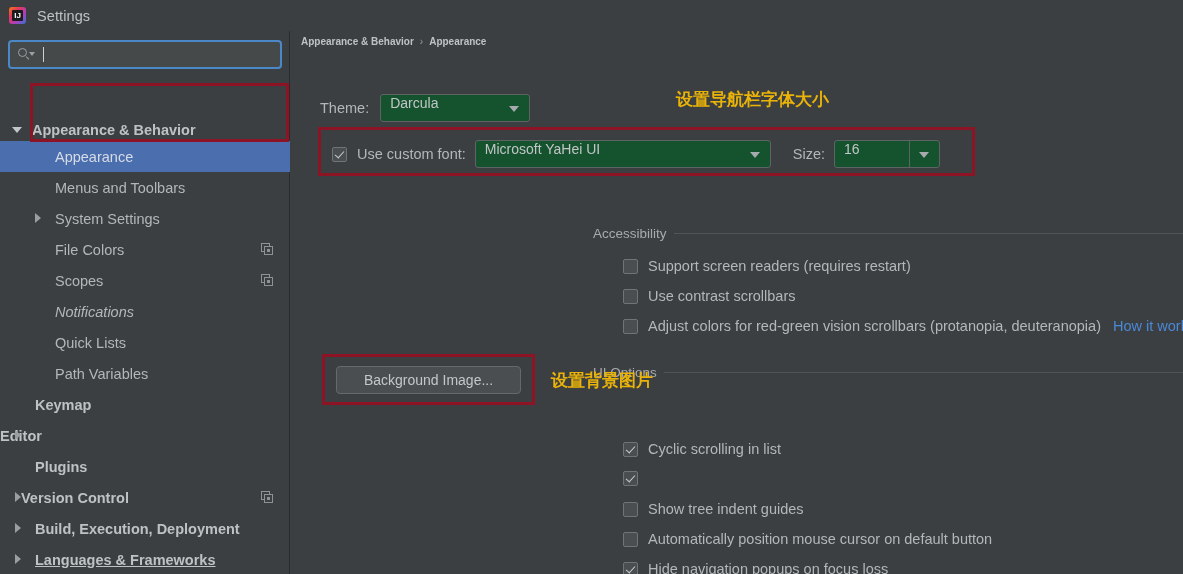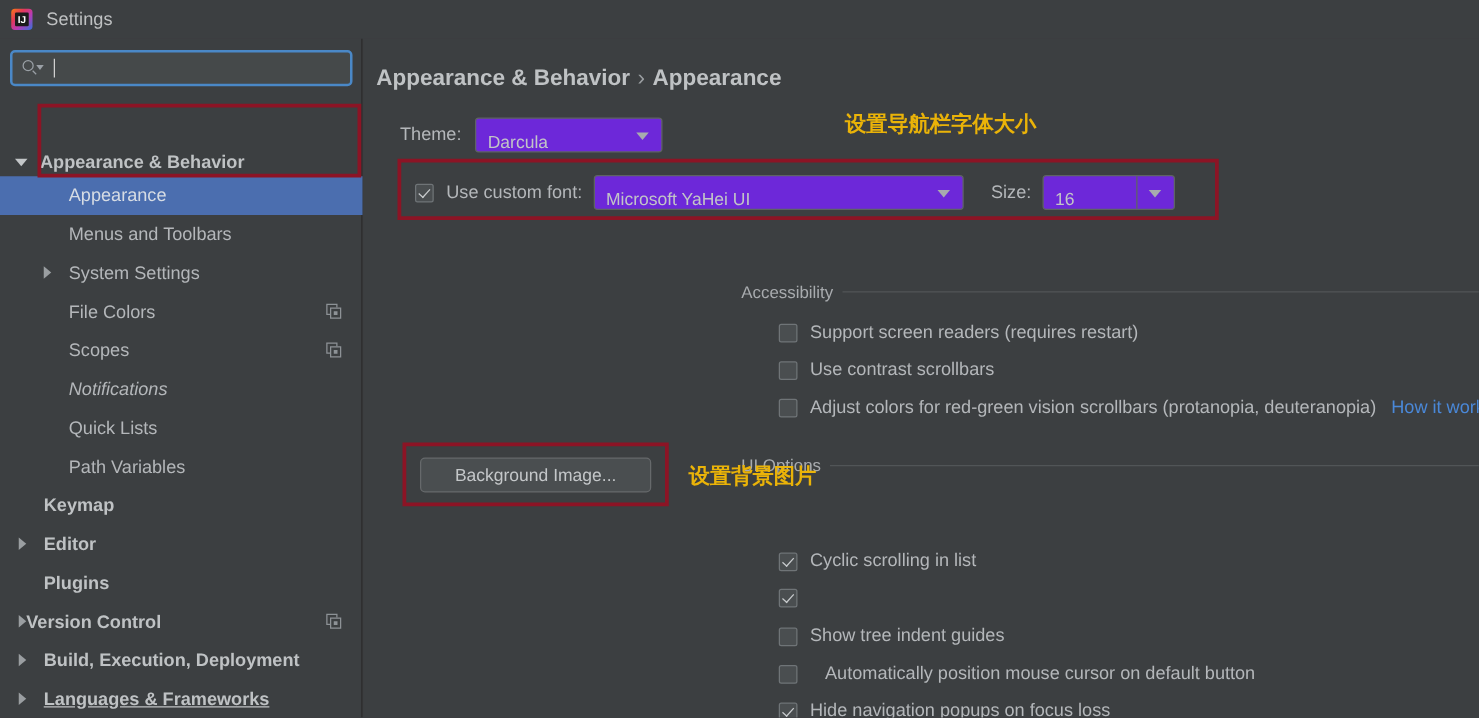--- a/index.html
+++ b/index.html
@@ -99,33 +99,33 @@
   .copy-icon .b2::after {
     content:""; position:absolute; left:2px; top:2px; width:3px; height:3px; background:#8d9296;
   }
 
   
   #main {
     position: absolute; left: 291px; top: 31px; width: 892px; height: 543px;
     background: #3c3f41;
   }
   #breadcrumb {
-    position: absolute; left: 10px; top: 21px; font-size: 18px;
+    position: absolute; left: 10px; top: 5px; font-size: 10px;
     font-weight: bold; color: #bfc2c4; white-space: nowrap;
   }
   #breadcrumb .sep { font-weight: normal; color: #9a9ea1; margin: 0 6px; }
 
   .row-label { font-size: 14.5px; color: #b4b7ba; }
 
   #theme-row {
     position: absolute; left: 29px; top: 63px; display: flex; align-items: center;
   }
   .combo {
-    background: #6d28d9; border: 1px solid #5e6364; border-radius: 3px;
-    height: 28px; display: flex; align-items: flex-end; position: relative;
+    background: #14532d; border: 1px solid #5e6364; border-radius: 3px;
+    height: 28px; display: flex; align-items: flex-start; position: relative;
     color: #c2c5c7; font-size: 14px; padding-left: 9px;
   }
   .combo .arrow {
     position: absolute; right: 10px; top: 11px; width: 0; height: 0;
     border-left: 5.5px solid transparent; border-right: 5.5px solid transparent;
     border-top: 6px solid #a7abae;
   }
   #theme-combo { width: 150px; margin-left: 11px; }
 
   
@@ -244,21 +244,21 @@
         <span style="margin-left: 55px;">Quick Lists</span>
       </div>
       <div class="tree-row" style="position: absolute; left: 0px; width: 290px; top: 279px;">
         <span style="margin-left: 55px;">Path Variables</span>
       </div>
       <div class="tree-row bold" style="position: absolute; left: 0px; width: 290px; top: 310px;">
         <span style="margin-left: 35px;">Keymap</span>
       </div>
       <div class="tree-row bold" style="position: absolute; left: 0px; width: 290px; top: 341px;">
         <span class="tw right" style="left: 15px; top: 10px;"></span>
-        <span style="margin-left: 35px;">Editor</span>
+        <span style="">Editor</span>
       </div>
       <div class="tree-row bold" style="position: absolute; left: 0px; width: 290px; top: 372px;">
         <span style="margin-left: 35px;">Plugins</span>
       </div>
       <div class="tree-row bold" style="position: absolute; left: 0px; width: 290px; top: 403px;">
         <span class="tw right" style="left: 15px; top: 10px;"></span>
         <span style="margin-left: 21px;">Version Control</span>
         <span class="copy-icon">
           <span class="b1"></span>
           <span class="b2"></span>
@@ -320,21 +320,21 @@
         <span class="cb checked"></span>
         <span class="cb-text">Cyclic scrolling in list</span>
       </div>
       <div class="cb-row" style="position: absolute; left: 0px; top: 30px;">
         <span class="cb checked"></span>
       </div>
       <div class="cb-row" style="position: absolute; left: 0px; top: 60px;">
         <span class="cb"></span>
         <span class="cb-text">Show tree indent guides</span>
       </div>
-      <div class="cb-row" style="position: absolute; left: 0px; top: 90px; gap: 12px;">
+      <div class="cb-row" style="position: absolute; left: 0px; top: 90px;">
         <span class="cb"></span>
         <span class="cb-text">Automatically position mouse cursor on default button</span>
       </div>
       <div class="cb-row" style="position: absolute; left: 0px; top: 120px;">
         <span class="cb checked"></span>
         <span class="cb-text">Hide navigation popups on focus loss</span>
       </div>
     </div>
 </div>
 

